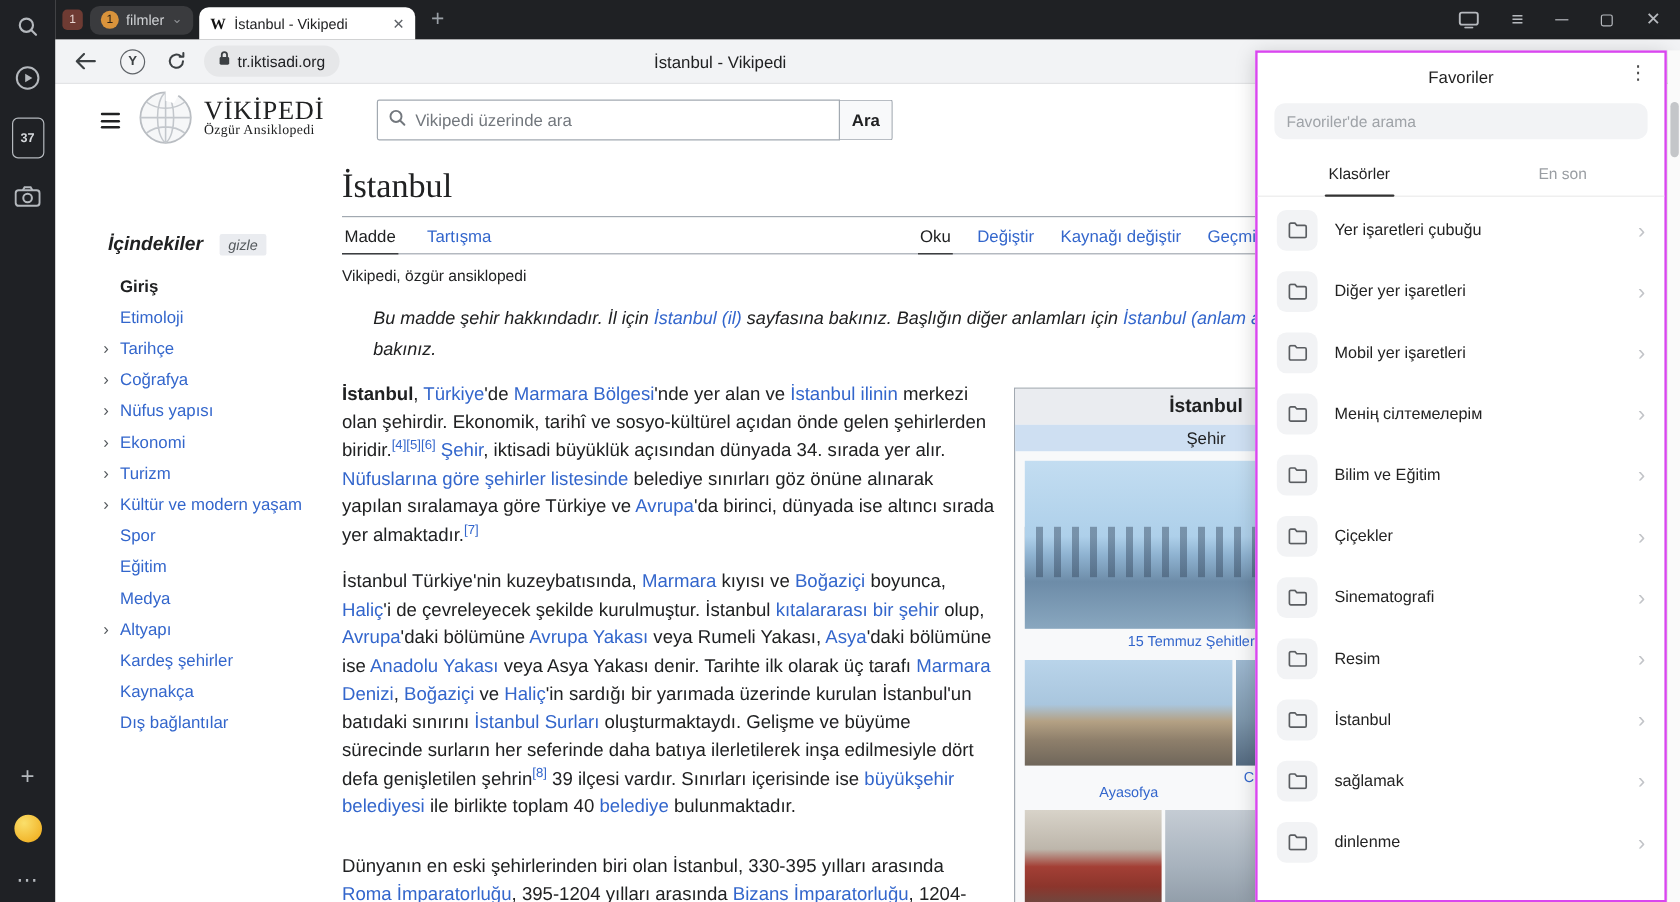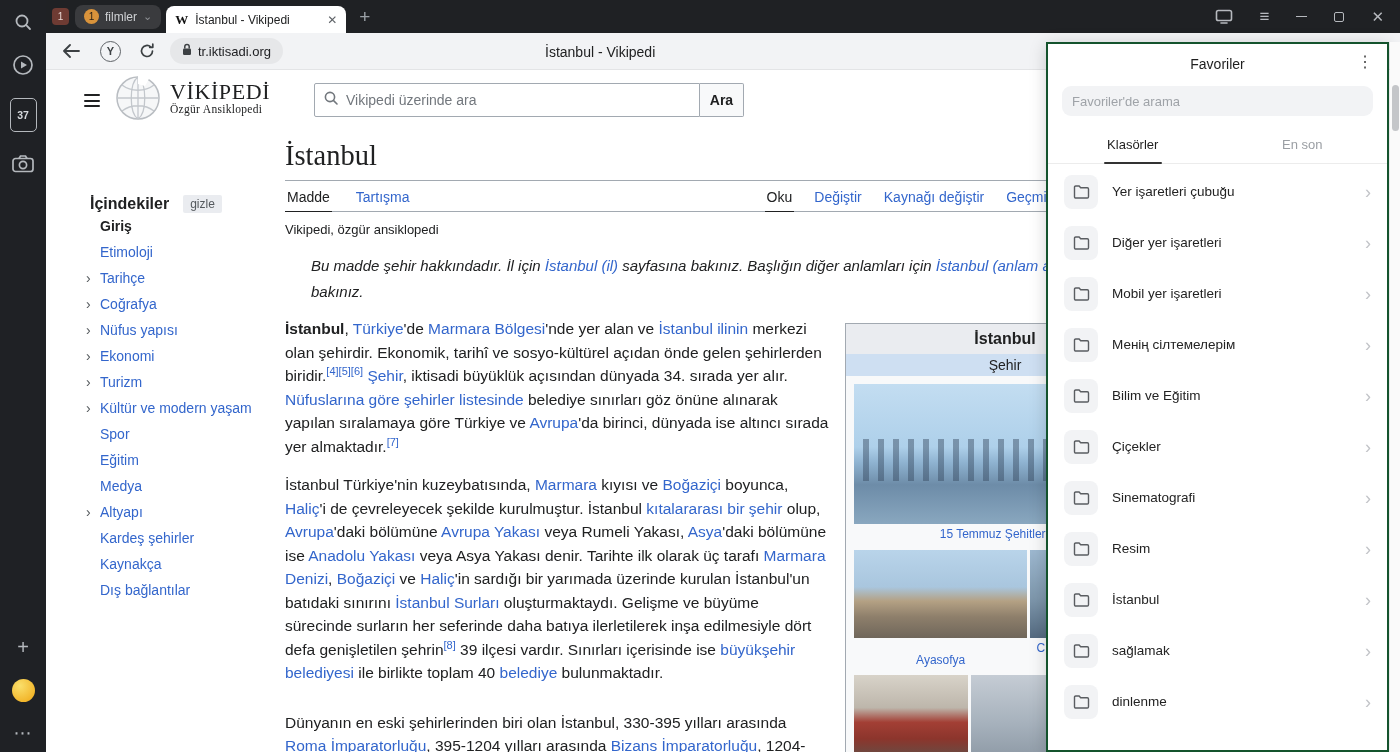--- a/index.html
+++ b/index.html
@@ -68,21 +68,21 @@
   .wiki-search { position:absolute; left:268px; top:13px; display:flex; height:34px; }
   .search-box { display:flex; align-items:center; width:386px; border:1px solid #a2a9b1; border-radius:2px 0 0 2px;
     background:#fff; padding:0 8px; gap:7px; }
   .search-box input { border:none; outline:none; flex:1; font-size:14px; color:#202122; font-family:"Liberation Sans", sans-serif; }
   .search-box input::placeholder { color:#72777d; }
   .search-btn { width:44px; border:1px solid #a2a9b1; border-left:none; border-radius:0 2px 2px 0; background:#f8f9fa;
     font-size:14px; font-weight:bold; color:#202122; cursor:pointer; font-family:"Liberation Sans", sans-serif; }
 
   
   .toc { position:absolute; left:40px; top:125px; width:196px; font-size:14px; }
-  .toc-head { display:flex; align-items:flex-end; margin-left:4px; margin-bottom:0; }
+  .toc-head { display:flex; align-items:flex-end; margin-left:4px; margin-bottom:12px;font-style:italic; }
   .toc-title { font-weight:bold; font-size:16px; color:#202122; }
   .toc-hide { margin-left:14px; font-size:12px; color:#54595d; background:#eaecf0; border-radius:2px;
     padding:2px 7px; cursor:pointer; }
   .toc-item { display:flex; align-items:center; height:26px; cursor:pointer; }
   .toc-chev { width:14px; color:#54595d; font-size:14px; line-height:1; }
   .toc-label { color:#3366cc; }
   .toc-label.active { color:#202122; font-weight:bold; }
 
   
   .article { position:absolute; left:239px; top:70px; width:880px; color:#202122; }
@@ -124,21 +124,21 @@
   .img-right2 { height:88px; background:linear-gradient(180deg,#9db8d0 0%,#7e97ac 55%,#546a80 100%); }
   .img-tram { height:86px; background:linear-gradient(180deg,#d8d3c9 0%,#bdb6ab 38%,#a33f35 55%,#8c352c 74%,#5e524a 100%); }
   .img-right3 { height:86px; background:linear-gradient(180deg,#c5ccd4 0%,#a7b2bd 55%,#8c98a4 100%); }
   .ib-caps { display:flex; gap:3px; }
   .ib-caps .c-l { width:58%; text-align:center; color:#3366cc; padding-top:15px; }
   .ib-caps .c-r { width:42%; text-align:left; color:#3366cc; padding:3px 0 0 6px; }
   .ib-row3 { width:38%; } .ib-row3b { width:62%; }
 
   
   .fav-panel { position:absolute; left:1046px; top:42px; width:343px; height:710px; background:#ffffff;
-    border:2px solid #14532d; box-shadow:0 3px 16px rgba(0,0,0,0.18); z-index:50;
+    border:2px solid #d946ef; box-shadow:0 3px 16px rgba(0,0,0,0.18); z-index:50;
     display:flex; flex-direction:column; }
   .fav-header { height:40px; position:relative; display:flex; align-items:center; justify-content:center; }
   .fav-title { font-size:14px; color:#1f1f1f; }
   .fav-kebab { position:absolute; right:14px; top:10px; color:#4a4a4a; font-size:16px; cursor:pointer; line-height:1; }
   .fav-search { margin:2px 14px 10px; height:30px; background:#f2f3f5; border-radius:9px; display:flex;
     align-items:center; padding:0 10px; }
   .fav-search input { border:none; outline:none; background:transparent; width:100%; font-size:13px;
     color:#1f1f1f; font-family:"Liberation Sans", sans-serif; }
   .fav-search input::placeholder { color:#9fa3a8; }
   .fav-tabs { display:flex; height:38px; border-bottom:1px solid #ececec; }

